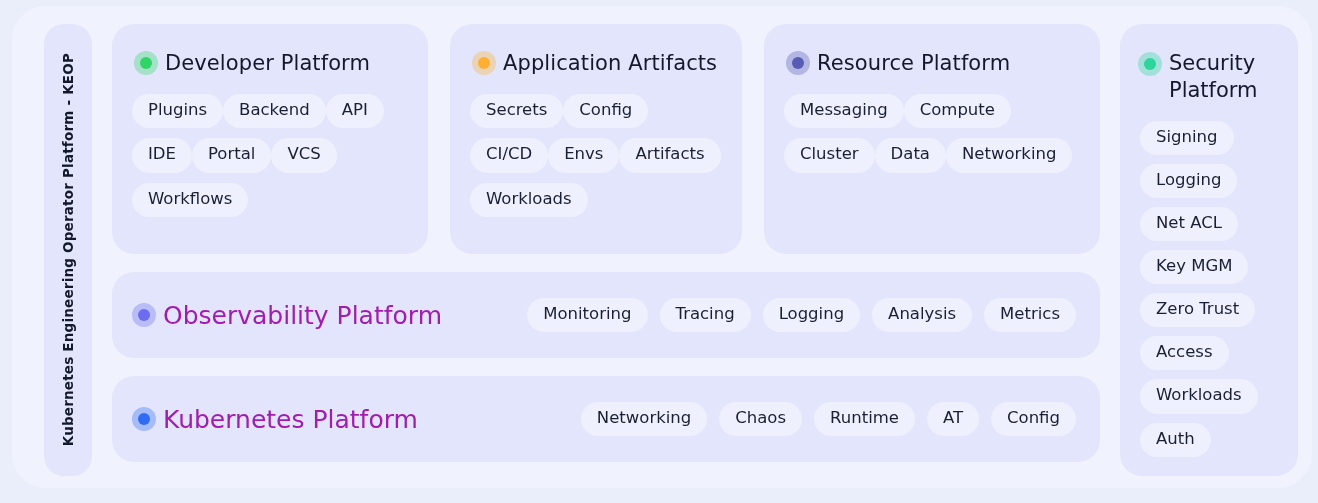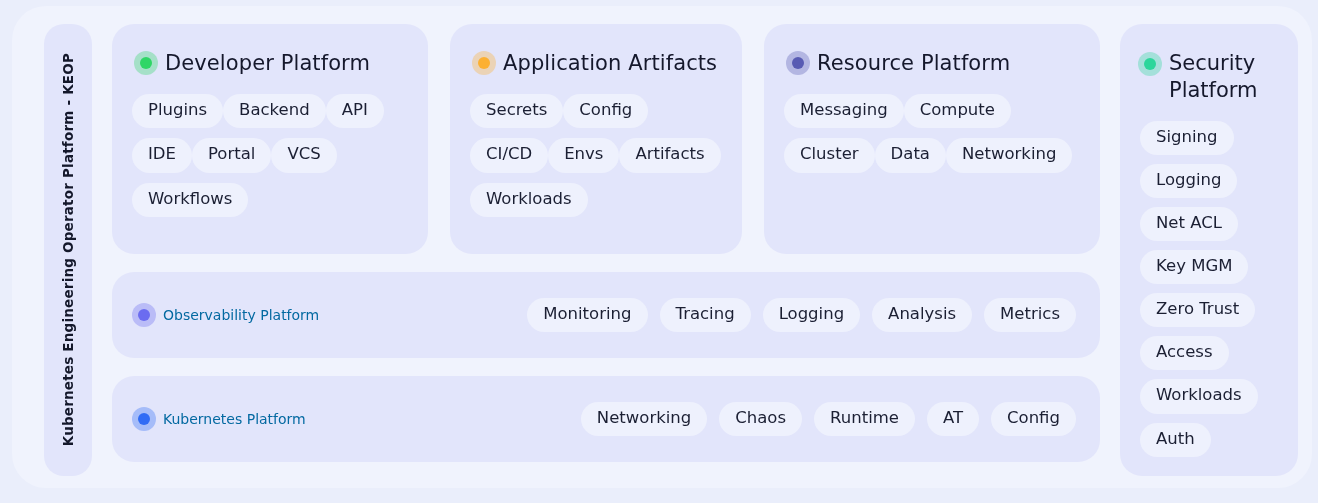--- a/index.html
+++ b/index.html
@@ -128,22 +128,22 @@
     align-items: center;
     padding: 0 22px 0 26px;
   }
   .wide-head {
     display: flex;
     align-items: center;
     gap: 13px;
     flex: 0 0 auto;
   }
   .wide-title {
-    font-size: 14px;
-    color: #0369a1;
+    font-size: 25px;
+    color: #a21caf;
     white-space: nowrap;
     text-align: right;
   }
   .wide-tags {
     display: flex;
     gap: 12px;
     margin-left: auto;
     align-items: center;
     justify-content: space-between;
   }

